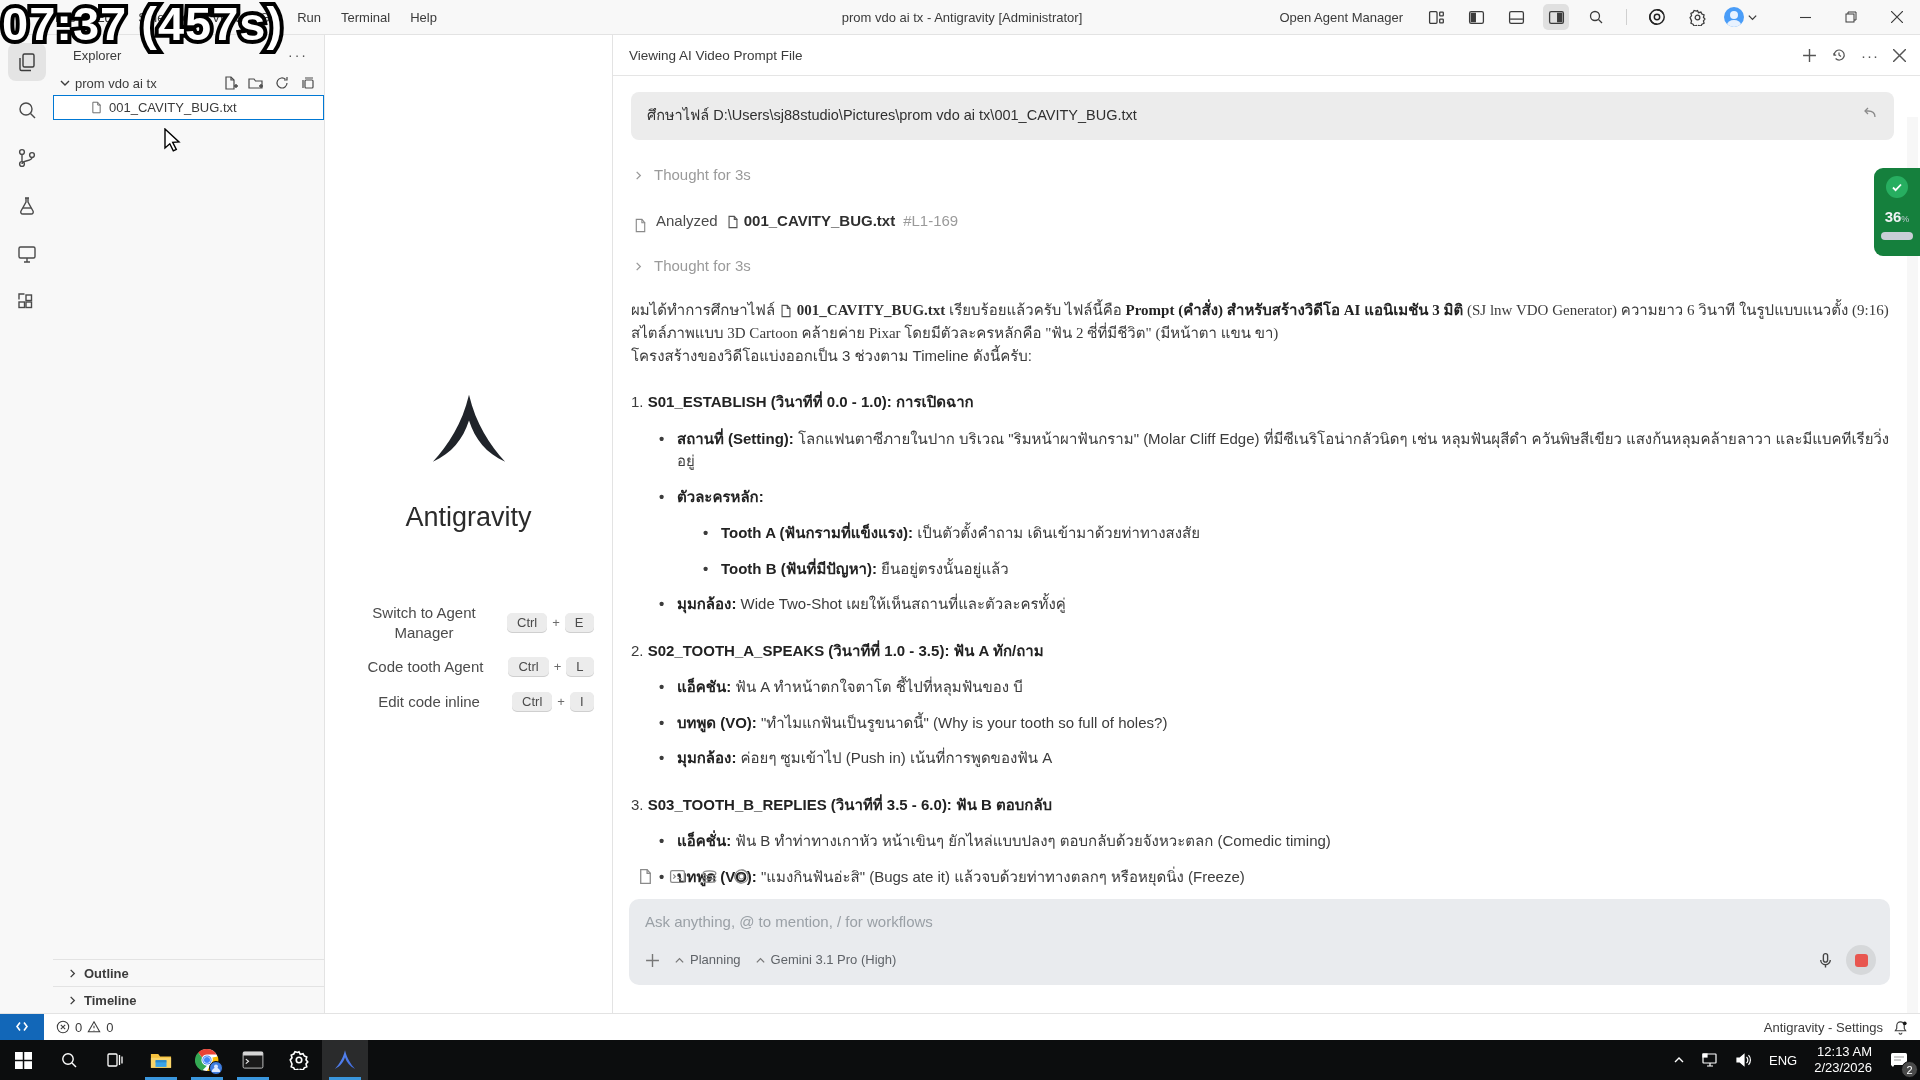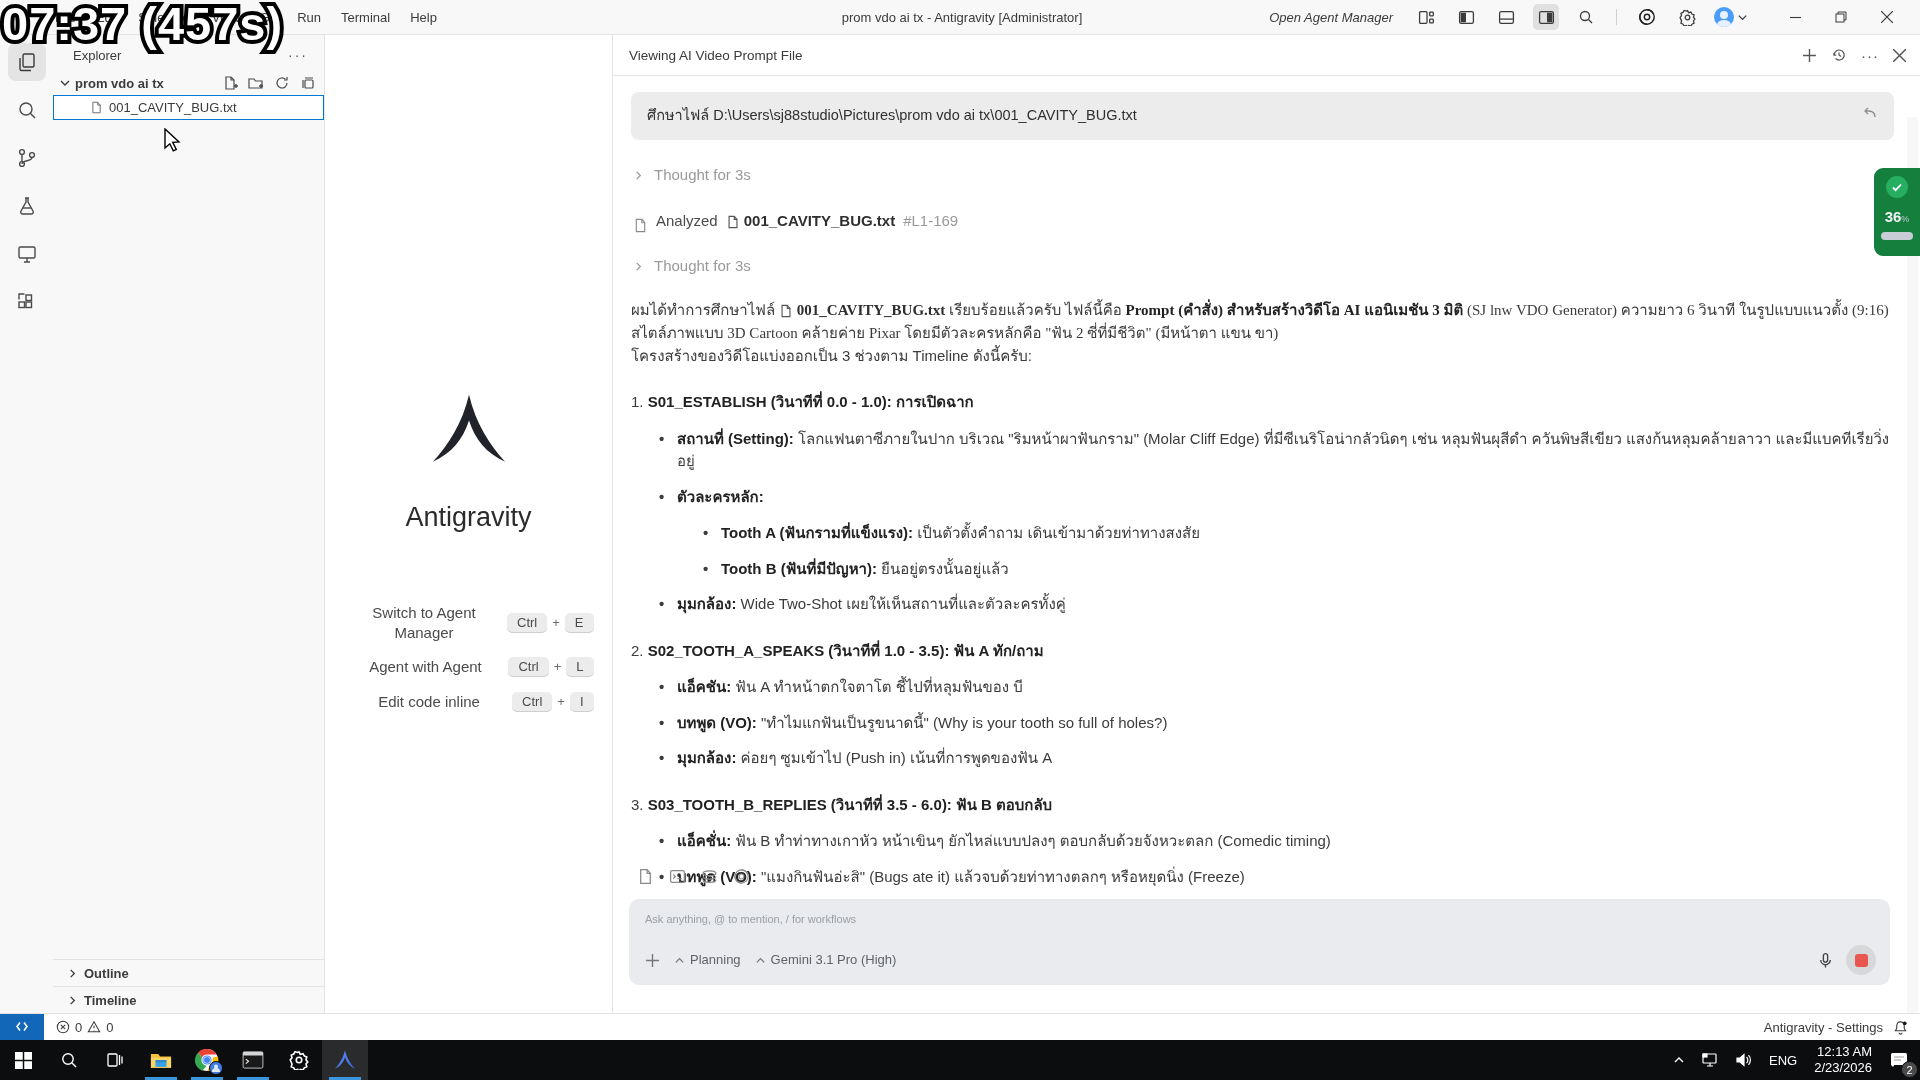--- a/index.html
+++ b/index.html
@@ -9,21 +9,21 @@
 
   
   .app { width:1920px; height:1080px; display:flex; flex-direction:column; position:relative; }
 
   
   .titlebar { height:35px; background:#f8f8f8; border-bottom:1px solid #e3e3e3;
     display:flex; align-items:center; position:relative; flex:0 0 35px; }
   .menus { display:flex; align-items:center; padding-left:46px; gap:2px; }
   .menu-item { font-size:13px; color:#3b3b3b; padding:4px 9px; border-radius:5px; white-space:nowrap; }
   .win-title { position:absolute; left:4px; right:0; text-align:center; font-size:13px; color:#3b3b3b; pointer-events:none; }
-  .tb-right { margin-left:auto; display:flex; align-items:center; gap:14px; padding-right:10px; z-index:2;font-style:italic; }
+  .tb-right { margin-left:auto; display:flex; align-items:center; gap:14px; padding-right:0; z-index:2; }
   .oam { font-size:13px; color:#3b3b3b; margin-right:6px; white-space:nowrap; }
   .tb-icon { width:26px; height:26px; display:flex; align-items:center; justify-content:center; border-radius:5px; color:#3b3b3b; }
   .tb-icon.active { background:#e0e0e0; }
   .tb-sep { width:1px; height:16px; background:#d0d0d0; margin:0 3px; }
   .avatar { width:20px; height:20px; border-radius:50%; background:#4a9df8; position:relative; overflow:hidden; }
   .avatar:before { content:""; position:absolute; left:6px; top:4px; width:8px; height:8px; border-radius:50%; background:#e8f2ff; }
   .avatar:after { content:""; position:absolute; left:3px; top:13px; width:14px; height:10px; border-radius:50%; background:#e8f2ff; }
   .win-controls { display:flex; margin-left:10px; }
   .win-ctl { width:46px; height:34px; display:flex; align-items:center; justify-content:center; color:#3b3b3b; font-size:14px; }
 
@@ -32,21 +32,21 @@
 
   
   .activitybar { width:53px; background:#f8f8f8; display:flex; flex-direction:column; align-items:center; padding-top:8px; gap:10px; }
   .ab-item { width:38px; height:38px; display:flex; align-items:center; justify-content:center; border-radius:8px; }
   .ab-item.active { background:#e4e4e4; }
 
   
   .sidebar { width:272px; background:#f8f8f8; border-right:1px solid #e3e3e3; position:relative; font-size:13px; }
   .sb-header { display:flex; align-items:center; justify-content:space-between; padding:12px 16px 8px 20px; color:#3b3b3b; }
   .sb-dots { color:#555; letter-spacing:2px; font-size:14px; }
-  .folder-row { display:flex; align-items:center; gap:4px; padding:4px 8px 4px 6px; font-weight:700; color:#3b3b3b; }
+  .folder-row { display:flex; align-items:center; gap:4px; padding:4px 8px 4px 6px; font-weight:400; color:#3b3b3b; }
   .folder-icons { margin-left:auto; display:flex; gap:10px; align-items:center; }
   .file-row { display:flex; align-items:center; gap:6px; height:25px; padding-left:36px;
     border:1px solid #0078d4; background:#ffffff; color:#3b3b3b; }
   .sb-bottom { position:absolute; left:0; right:0; bottom:0; }
   .sb-section { display:flex; align-items:center; gap:6px; height:27px; padding-left:14px;
     border-top:1px solid #e3e3e3; font-weight:700; color:#3b3b3b; background:#f8f8f8; }
 
   
   .editor { width:287px; background:#ffffff; position:relative; display:flex; flex-direction:column; align-items:center; }
   .logo { margin-top:355px; }
@@ -85,21 +85,21 @@
   ul.blt { list-style:none; margin:14px 0 0 28px; }
   ul.blt > li { position:relative; padding-left:18px; margin-bottom:13px; }
   ul.blt > li:before { content:"•"; position:absolute; left:0; top:0; color:#3c3c3c; font-weight:700; }
   ul.blt ul.blt { margin-left:26px; }
   .lead { font-weight:700; color:#222; }
 
   .tool-row { position:absolute; left:24px; bottom:128px; display:flex; gap:15px; color:#8a8a8a; }
 
   .composer { position:absolute; left:16px; right:30px; bottom:28px; height:86px;
     background:#e9ebee; border-radius:10px; padding:12px 14px 10px 16px; display:flex; flex-direction:column; }
-  .placeholder { color:#9aa0a6; font-size:11px; }
+  .placeholder { color:#9aa0a6; font-size:15px; }
   .composer-bar { margin-top:auto; display:flex; align-items:center; gap:14px; color:#5f6368; font-size:13px; }
   .cb-group { display:flex; align-items:center; gap:5px; }
   .cb-right { margin-left:auto; display:flex; align-items:center; gap:12px; }
   .stop-btn { width:30px; height:30px; border-radius:50%; background:#d6d8da; display:flex; align-items:center; justify-content:center; }
   .stop-sq { width:13px; height:13px; border-radius:3px; background:#e8564f; }
 
   
   .edge-widget { position:absolute; top:133px; right:0; width:46px; height:88px; background:#15803d;
     border-radius:9px 0 0 9px; z-index:50; display:flex; flex-direction:column; align-items:center; padding-top:8px; }
   .shield { width:22px; height:22px; border-radius:50%; background:#27ae60; display:flex; align-items:center; justify-content:center; }
@@ -331,21 +331,21 @@
       <div class="shortcuts">
           <div class="sc-row">
             <span class="sc-label">Switch to Agent Manager</span>
             <span class="keys">
               <span class="kbd">Ctrl</span>
               <span class="plus-sign">+</span>
               <span class="kbd">E</span>
             </span>
           </div>
           <div class="sc-row">
-            <span class="sc-label">Agent with Agent</span>
+            <span class="sc-label">Code tooth Agent</span>
             <span class="keys">
               <span class="kbd">Ctrl</span>
               <span class="plus-sign">+</span>
               <span class="kbd">L</span>
             </span>
           </div>
           <div class="sc-row">
             <span class="sc-label">Edit code inline</span>
             <span class="keys">
               <span class="kbd">Ctrl</span>

